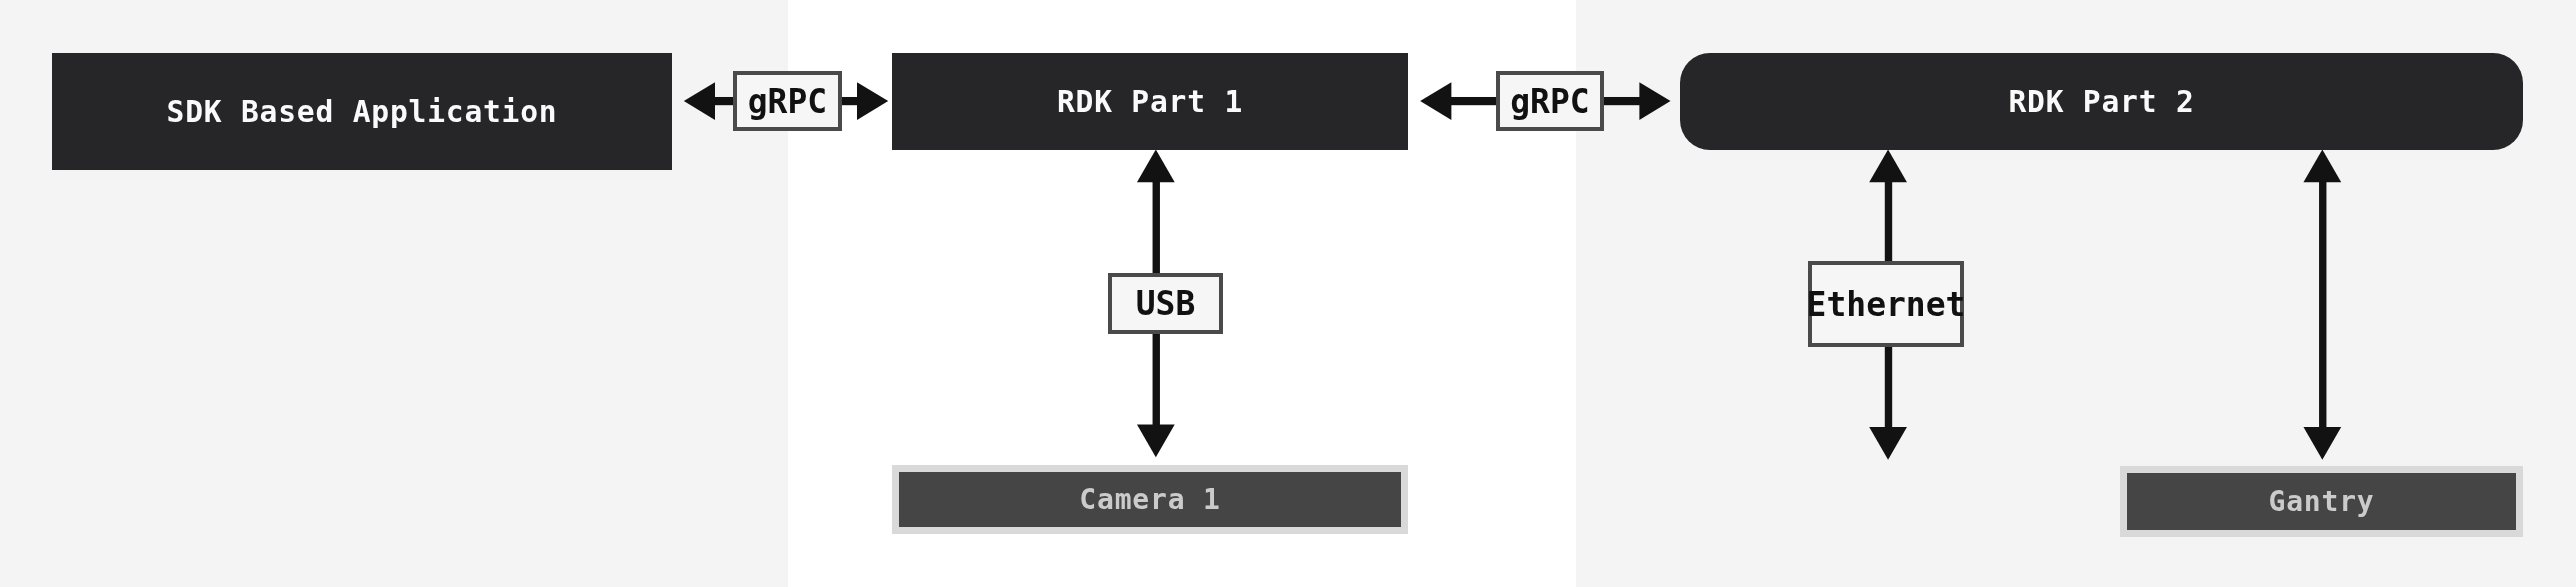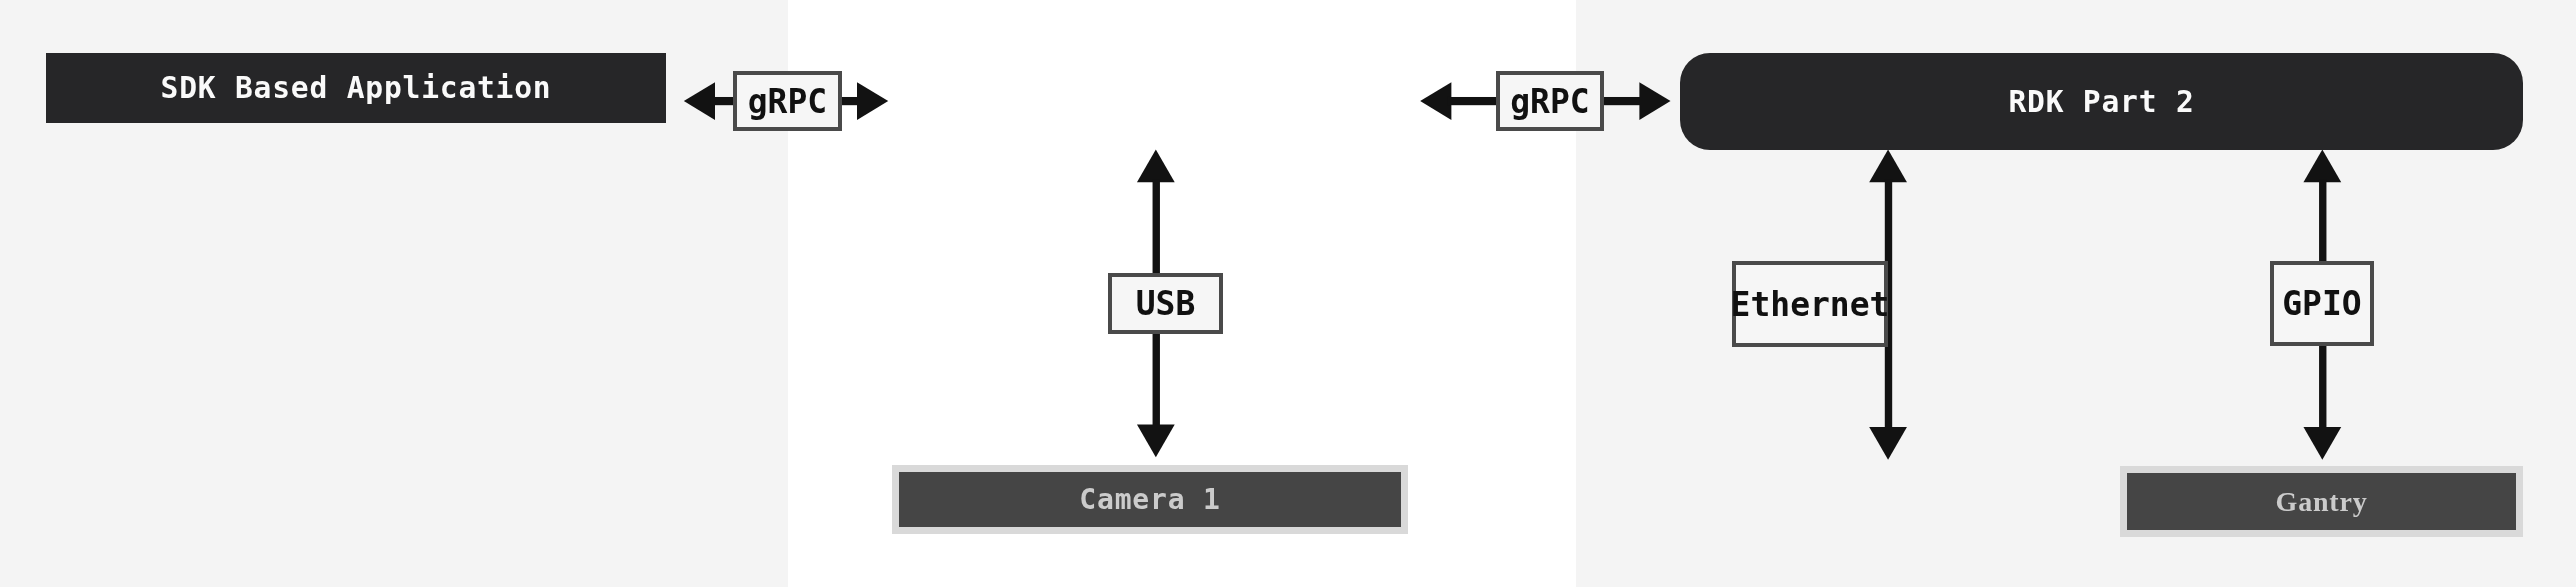--- a/index.html
+++ b/index.html
@@ -37,30 +37,30 @@
     background:var(--device-fill);border:7.4px solid var(--device-frame);
     color:var(--device-text);font-size:28px;letter-spacing:0.8px;
   }
   .lbl{
     position:absolute;display:flex;align-items:center;justify-content:center;
     background:var(--label-bg);border:4.9px solid var(--label-border);
     color:var(--label-text);font-size:33px;
   }
 
   
-  .pos-sdk     {left:46px;  top:53px;  width:620px;  height:70px;}
+  .pos-sdk     {left:52px;  top:53px;  width:620px;  height:117px;}
   .pos-rdk1    {left:892px;top:53px;  width:516px;  height:97px;}
   .pos-rdk2    {left:1680px;top:53px;  width:843px; height:97px;border-radius:30px;}
   .pos-camera1 {left:892px;top:465px; width:516px;  height:69px;}
   .pos-arm     {left:1680px;top:466px; width:406px;  height:71px;}
-  .pos-gantry  {left:2120px;top:466px; width:403px;  height:71px;font-family:Liberation Serif, serif;}
+  .pos-gantry  {left:2120px;top:466px; width:403px;  height:71px;}
   .pos-grpc1   {left:733px; top:71px;  width:109px;  height:60px;}
   .pos-grpc2   {left:1496px;top:71px;  width:108px;  height:60px;}
   .pos-usb     {left:1108px;top:273px; width:115px;  height:61px;}
-  .pos-eth     {left:1732px;top:261px; width:156px;  height:86px;}
+  .pos-eth     {left:1808px;top:261px; width:156px;  height:86px;}
   .pos-gpio    {left:2270px;top:261px; width:104px;  height:85px;}
 </style>
 </head>
 <body>
 
 <div class="canvas">
 
   <div class="band band-mid"></div>
 
   <svg class="arrow-layer" viewBox="0 0 3138 716" xmlns="http://www.w3.org/2000/svg">
@@ -92,25 +92,25 @@
 
       <g>
         <polygon points="2829,182 2806,222 2852,222"></polygon>
         <rect x="2825" y="218" width="9" height="306"></rect>
         <polygon points="2829,560 2806,520 2852,520"></polygon>
       </g>
     </g>
   </svg>
 
   <div class="node pos-sdk">SDK Based Application</div>
+  <div class="node pos-rdk1">RDK Part 1</div>
   <div class="node pos-rdk2">RDK Part 2</div>
 
   <div class="device pos-camera1">Camera 1</div>
   <div class="device pos-gantry">Gantry</div>
 
   <div class="lbl pos-grpc1">gRPC</div>
   <div class="lbl pos-grpc2">gRPC</div>
   <div class="lbl pos-usb">USB</div>
   <div class="lbl pos-eth">Ethernet</div>
-  <div class="lbl pos-gpio">GPIO</div>
 
 </div>
 
 
 </body></html>

